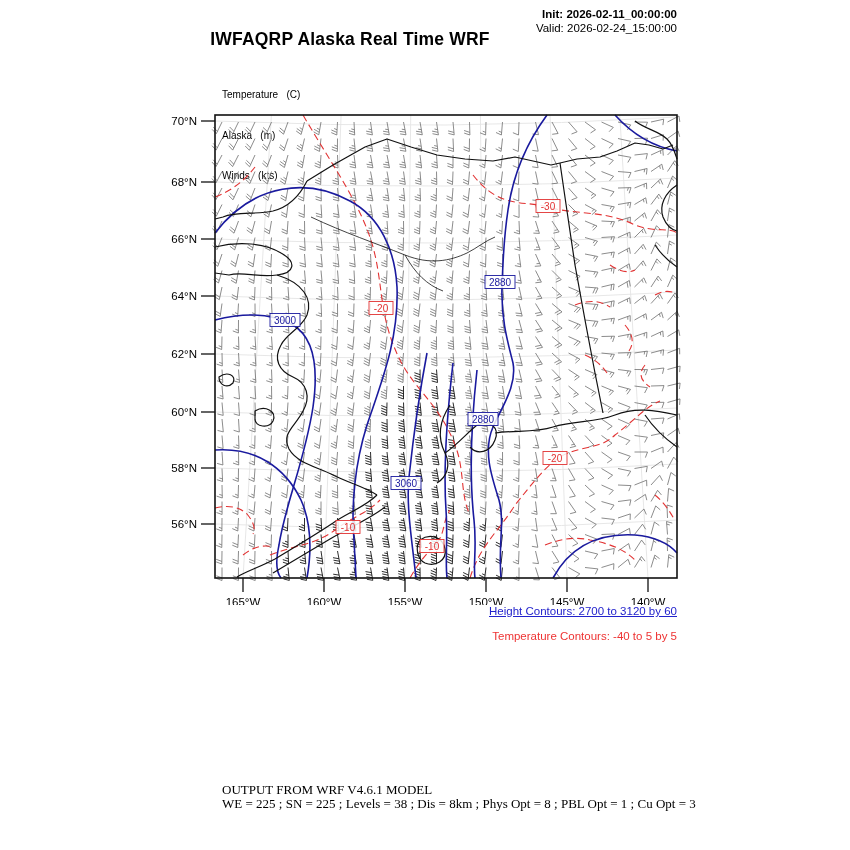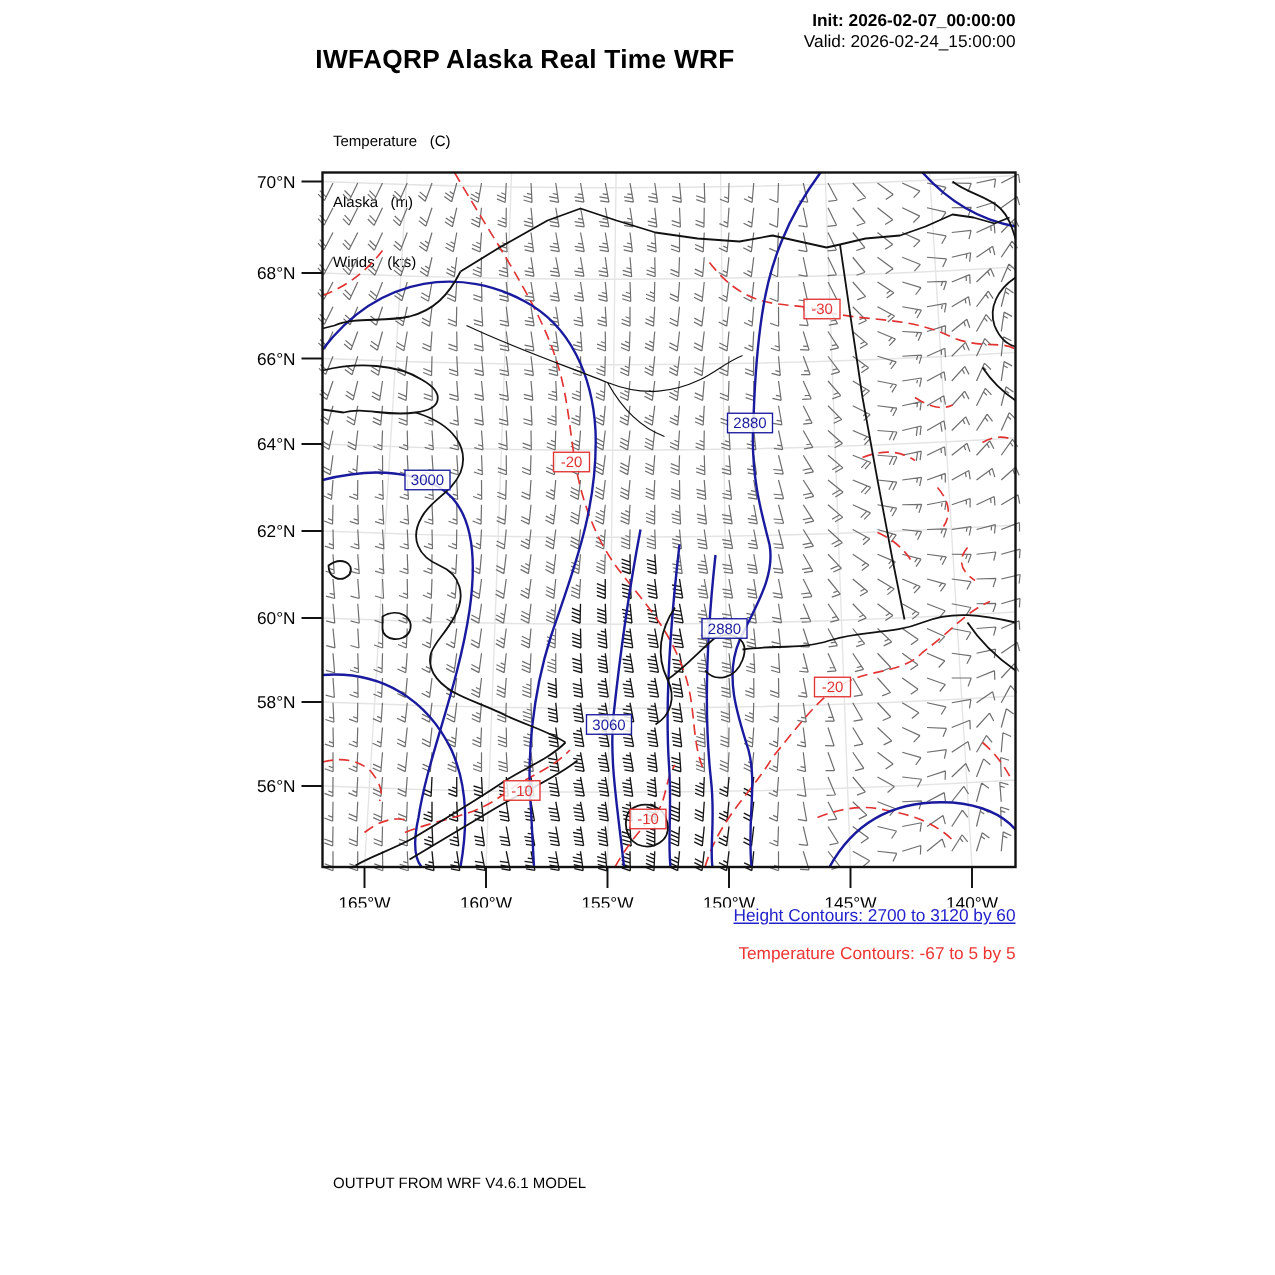--- a/index.html
+++ b/index.html
@@ -6,30 +6,30 @@
   body{width:850px;height:850px;background:#ffffff;position:relative;overflow:hidden;
        font-family:"Liberation Sans", sans-serif;color:#000;}
   .abs{position:absolute;}
   #page-title{left:115px;top:7px;width:470px;text-align:center;font-size:17.5px;font-weight:bold;letter-spacing:.2px;margin-top:22px;}
   #run-times{right:173px;top:7px;text-align:right;font-size:11.5px;line-height:14px;}
   #run-times .init{font-weight:bold;}
   #legend{left:222px;top:61px;font-size:10px;line-height:13.5px;white-space:pre;}
   #map-wrap{left:165px;top:107px;width:520px;height:498px;}
   #caption-height{right:173px;top:605px;font-size:11.5px;}
   #caption-temp{right:173px;top:630px;font-size:11.5px;}
-  #footer{left:222px;top:783px;font-size:10px;line-height:13.5px;}
+  #footer{left:222px;top:783px;font-size:13px;line-height:13.5px;font-family:Liberation Serif, serif;}
   svg text{font-family:"Liberation Sans", sans-serif;}
 </style>
 </head>
 <body>
 
 <div class="abs" id="page-title">IWFAQRP Alaska Real Time WRF</div>
 
 <div class="abs" id="run-times">
-  <div class="init">Init: 2026-02-07_00:00:00</div>
+  <div class="init">Init: 2026-02-11_00:00:00</div>
   <div class="valid">Valid: 2026-02-24_15:00:00</div>
 </div>
 
 <div class="abs" id="legend">
   <div>Temperature   (C)</div>
   <div>Alaska   (m)</div>
   <div>Winds   (kts)</div>
 </div>
 
 <div class="abs" id="map-wrap">
@@ -171,17 +171,18 @@
         <text x="271" y="491" text-anchor="middle" font-size="11.5" fill="#000">150°W</text>
         <line x1="352" y1="463" x2="352" y2="477" stroke="#111111" stroke-width="1.3"></line>
         <text x="352" y="491" text-anchor="middle" font-size="11.5" fill="#000">145°W</text>
         <line x1="433" y1="463" x2="433" y2="477" stroke="#111111" stroke-width="1.3"></line>
         <text x="433" y="491" text-anchor="middle" font-size="11.5" fill="#000">140°W</text>
       </g>
     </svg>
 </div>
 
 <div class="abs" id="caption-height" style="color: rgb(34, 34, 204); text-decoration: underline;">Height Contours: 2700 to 3120 by 60</div>
-<div class="abs" id="caption-temp" style="color: rgb(238, 51, 51);">Temperature Contours: -67 to 5 by 5</div>
+<div class="abs" id="caption-temp" style="color: rgb(238, 51, 51);">Temperature Contours: -40 to 5 by 5</div>
 
 <div class="abs" id="footer">
   <div>OUTPUT FROM WRF V4.6.1 MODEL</div>
+  <div>WE = 225 ; SN = 225 ; Levels = 38 ; Dis = 8km ; Phys Opt = 8 ; PBL Opt = 1 ; Cu Opt = 3</div>
 </div>
 
 </body></html>

